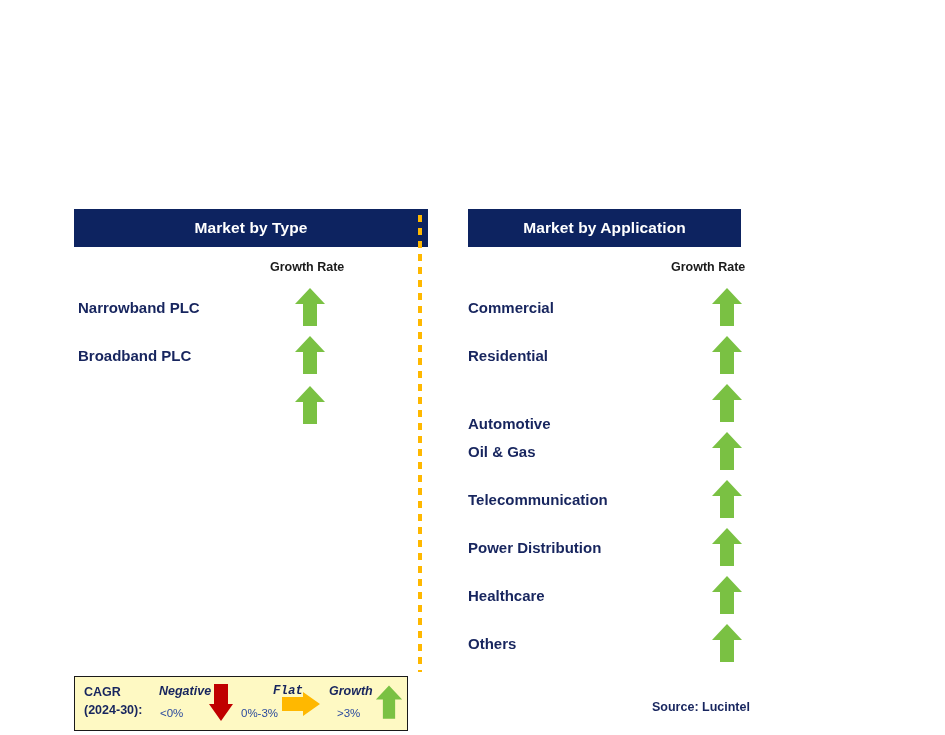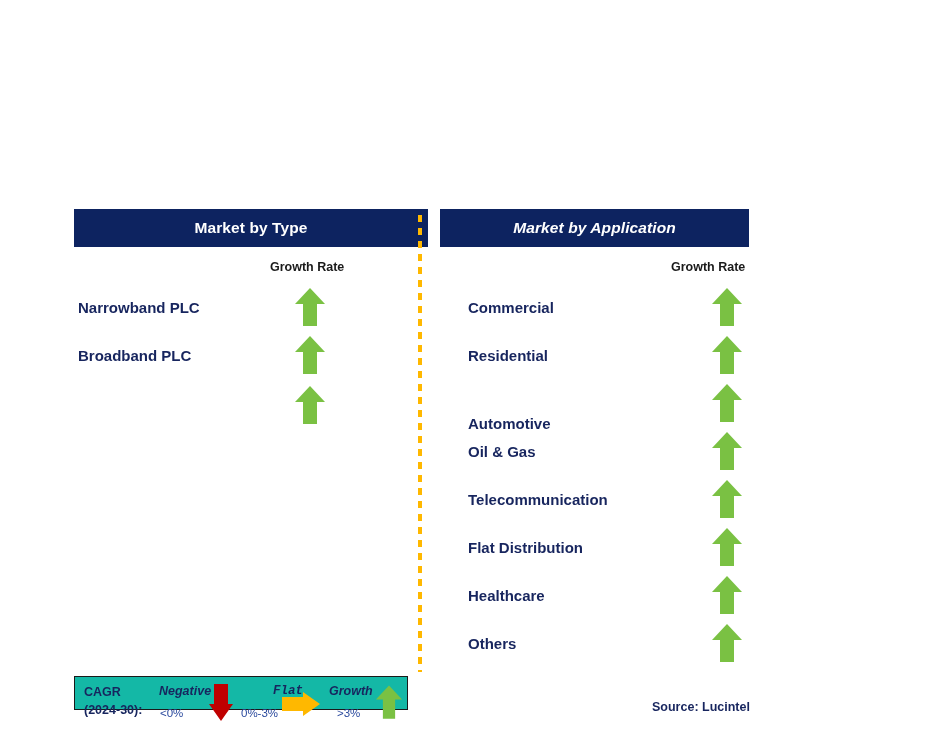--- a/index.html
+++ b/index.html
@@ -14,21 +14,21 @@
     position: relative;
     overflow: hidden;
   }
 
   
   .panel {
     position: absolute;
     top: 209px;
   }
   #panel-type   { left: 74px;  width: 354px; }
-  #panel-app    { left: 440px; width: 309px; font-style: italic; }
+  #panel-app    { left: 468px; width: 273px; }
 
   .panel-header {
     background: #0d2360;
     height: 38px;
     display: flex;
     align-items: center;
     justify-content: center;
   }
   .panel-header-title {
     color: #ffffff;
@@ -84,23 +84,23 @@
     background-size: 4px 13px;
     background-repeat: repeat-y;
   }
 
   
   #legend {
     position: absolute;
     left: 74px;
     top: 676px;
     width: 334px;
-    height: 34px;
+    height: 55px;
     border: 1.6px solid #1a1a1a;
-    background: #14b8a6;
+    background: #fef9c3;
     box-sizing: border-box;
   }
   .legend-inner {
     position: relative;
     width: 100%;
     height: 100%;
   }
   .legend-cagr {
     position: absolute;
     left: 9px;
@@ -230,21 +230,21 @@
     </svg>
   </div>
 
   <div class="row-label" style="top:492px;">Telecommunication</div>
   <div class="row-arrow" style="top:479px;">
     <svg class="arrow-up-green" viewBox="0 0 32 40">
       <polygon points="16,1 31,17 23,17 23,39 9,39 9,17 1,17" fill="#7ac143"></polygon>
     </svg>
   </div>
 
-  <div class="row-label" style="top:540px;">Flat Distribution</div>
+  <div class="row-label" style="top:540px;">Power Distribution</div>
   <div class="row-arrow" style="top:527px;">
     <svg class="arrow-up-green" viewBox="0 0 32 40">
       <polygon points="16,1 31,17 23,17 23,39 9,39 9,17 1,17" fill="#7ac143"></polygon>
     </svg>
   </div>
 
   <div class="row-label" style="top:588px;">Healthcare</div>
   <div class="row-arrow" style="top:575px;">
     <svg class="arrow-up-green" viewBox="0 0 32 40">
       <polygon points="16,1 31,17 23,17 23,39 9,39 9,17 1,17" fill="#7ac143"></polygon>

